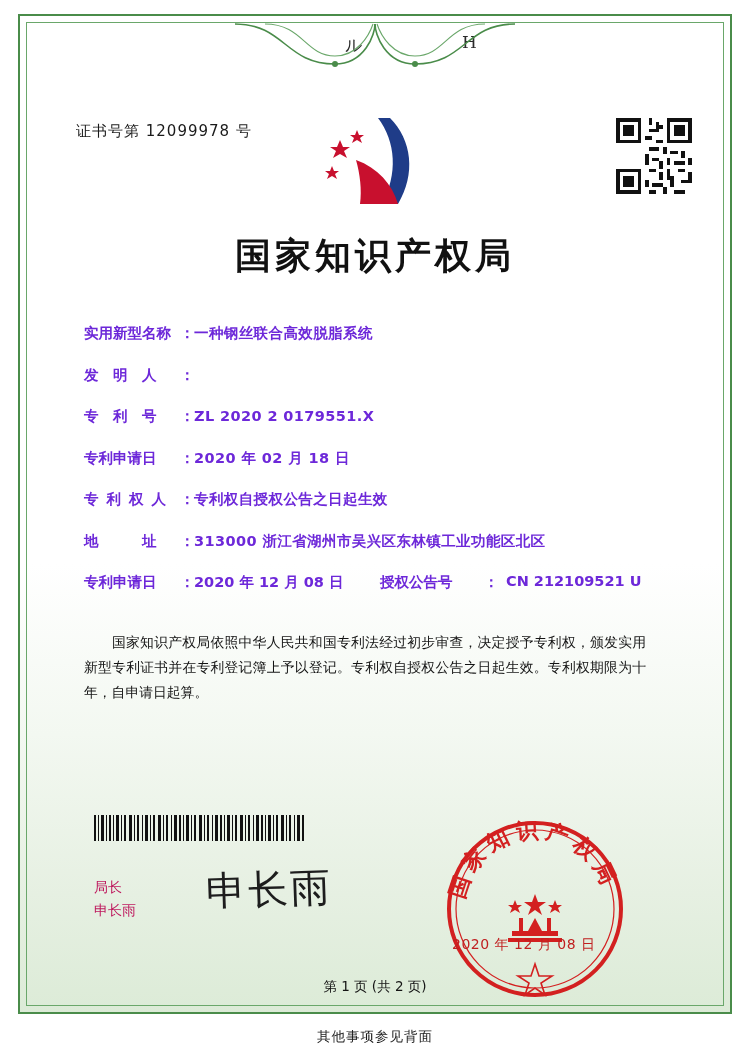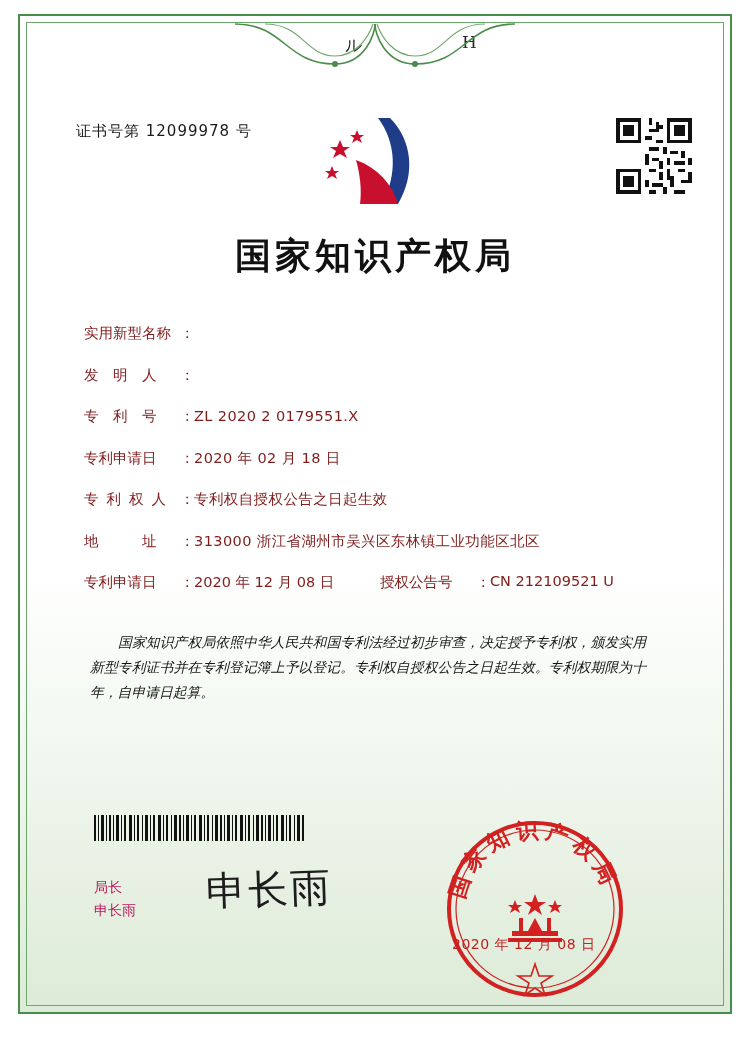--- a/index.html
+++ b/index.html
@@ -93,21 +93,22 @@
     font-size: 36px;
     letter-spacing: 4px;
     color: #111111;
   }
   .fields {
     position: absolute;
     left: 84px;
     top: 324px;
     width: 560px;
     font-size: 14.5px;
-    color: #7f1d1d;
+    color: #6d28d9;
+    font-weight: bold;
   }
   .field-row {
     display: flex;
     align-items: baseline;
     margin-bottom: 22.5px;
   }
   .field-label {
     width: 96px;
     flex: none;
     letter-spacing: 0px;
@@ -123,35 +124,34 @@
   .field-value {
     flex: 1;
     letter-spacing: 0.4px;
   }
   .row-two {
     display: flex;
     margin-bottom: 16px;
     font-size: 14.5px;
   }
   .row-two .cell-a { width: 296px; flex: none; display: flex; }
-  .row-two .cell-b { flex: 1; display: flex; }
+  .row-two .cell-b { flex: 1; display: flex; gap: 8px; }
   .paras {
     position: absolute;
     left: 84px;
     top: 630px;
     width: 562px;
     font-size: 13.8px;
     line-height: 25px;
     color: #141414;
     text-align: justify;
   }
   .paras p {
-    margin: 0 0 3px 6px;
+    margin: 0 0 3px 0;
     text-indent: 28px;
-    font-style: italic;
   }
   .barcode {
     position: absolute;
     left: 94px;
     top: 815px;
     width: 210px;
     height: 26px;
   }
   .sign-block {
     position: absolute;
@@ -286,20 +286,21 @@
     </g>
   </svg>
 
   <div class="title">国家知识产权局</div>
 
   <div class="fields">
 
     <div class="field-row">
       <span class="field-label">实用新型名称</span>
       <span class="field-colon">：</span>
+      <span class="field-value">一种钢丝联合高效脱脂系统</span>
     </div>
 
     <div class="field-row">
       <span class="field-label">发　明　人</span>
       <span class="field-colon">：</span>
     </div>
 
     <div class="field-row">
       <span class="field-label">专　利　号</span>
       <span class="field-colon">：</span>
@@ -421,15 +422,17 @@
       <rect x="75" y="100" width="4" height="13"></rect>
       <rect x="103" y="100" width="4" height="13"></rect>
       <polygon points="91,76 94,84 102,84 95,89 98,97 91,92 84,97 87,89 80,84 88,84"></polygon>
       <polygon points="71,82 73,87 78,87 74,90 76,95 71,92 66,95 68,90 64,87 69,87"></polygon>
       <polygon points="111,82 113,87 118,87 114,90 116,95 111,92 106,95 108,90 104,87 109,87"></polygon>
     </g>
     <polygon points="91,146 95,158 108,158 97,165 101,177 91,170 81,177 85,165 74,158 87,158" fill="none" stroke="#d32020" stroke-width="1.6"></polygon>
   </svg>
   <div class="seal-date">2020 年 12 月 08 日</div>
 
-
+  <div class="page-num">第 1 页 (共 2 页)</div>
+
+  <div class="footnote">其他事项参见背面</div>
 
 </div>
 
 </body></html>

